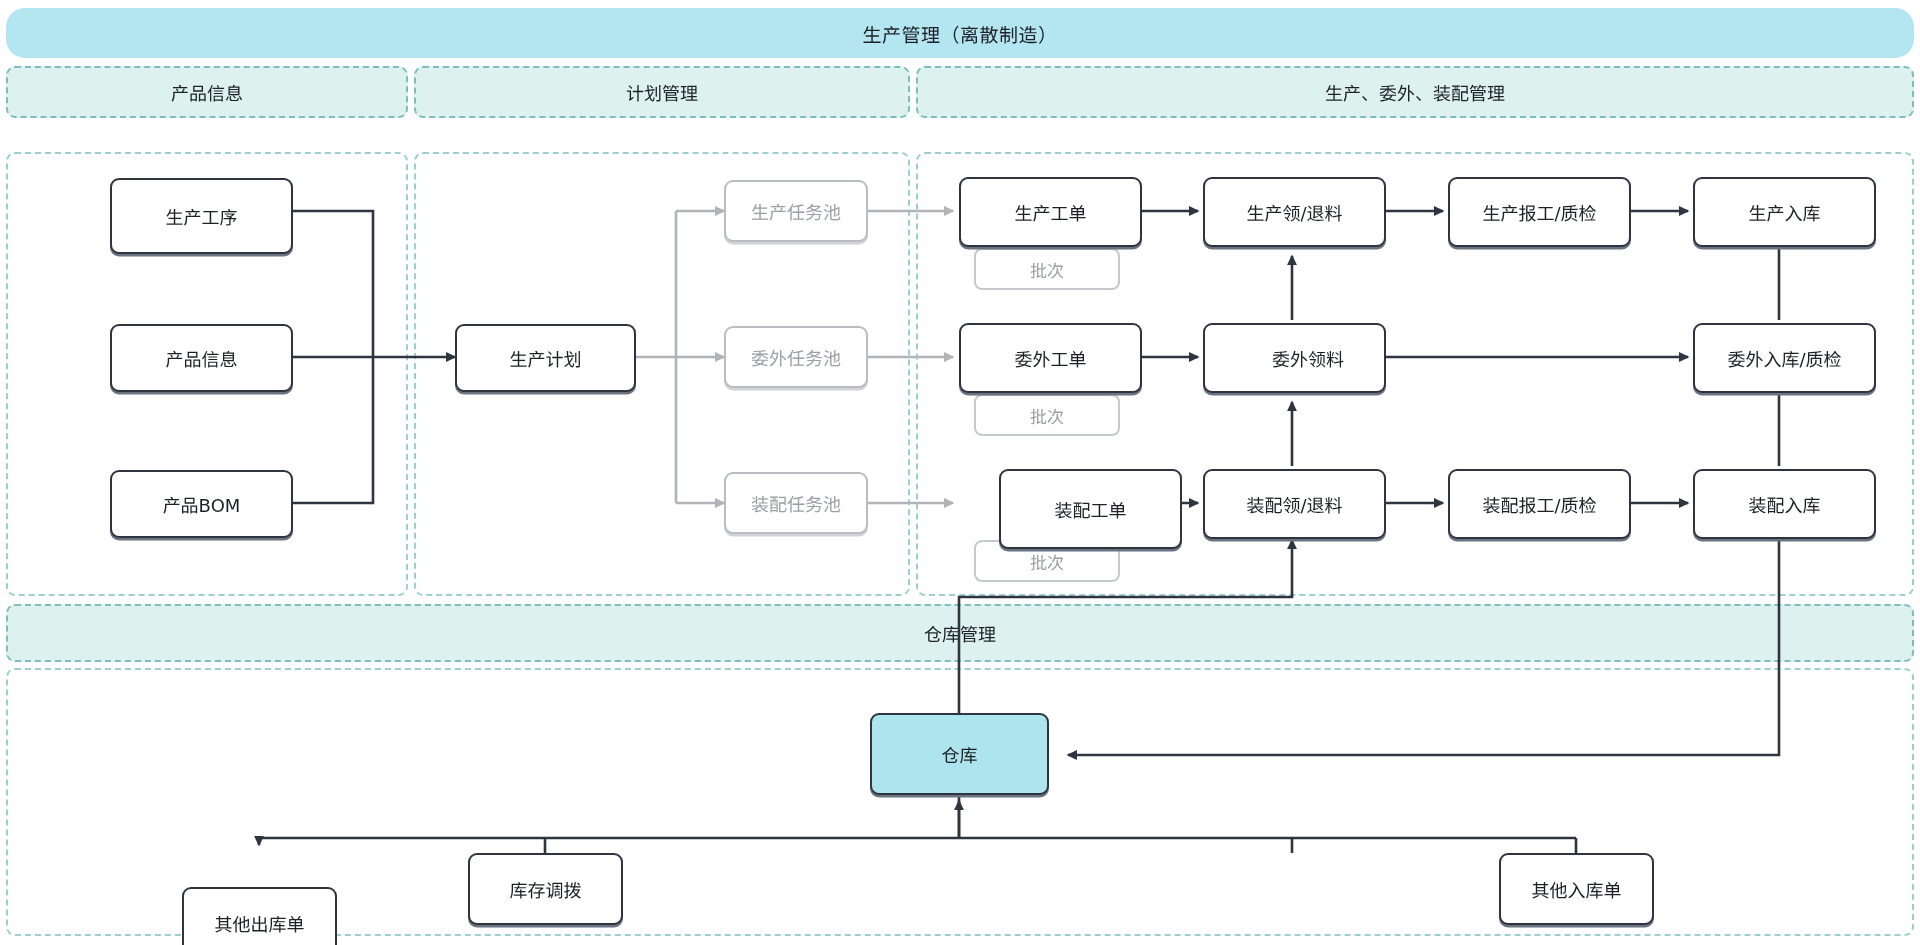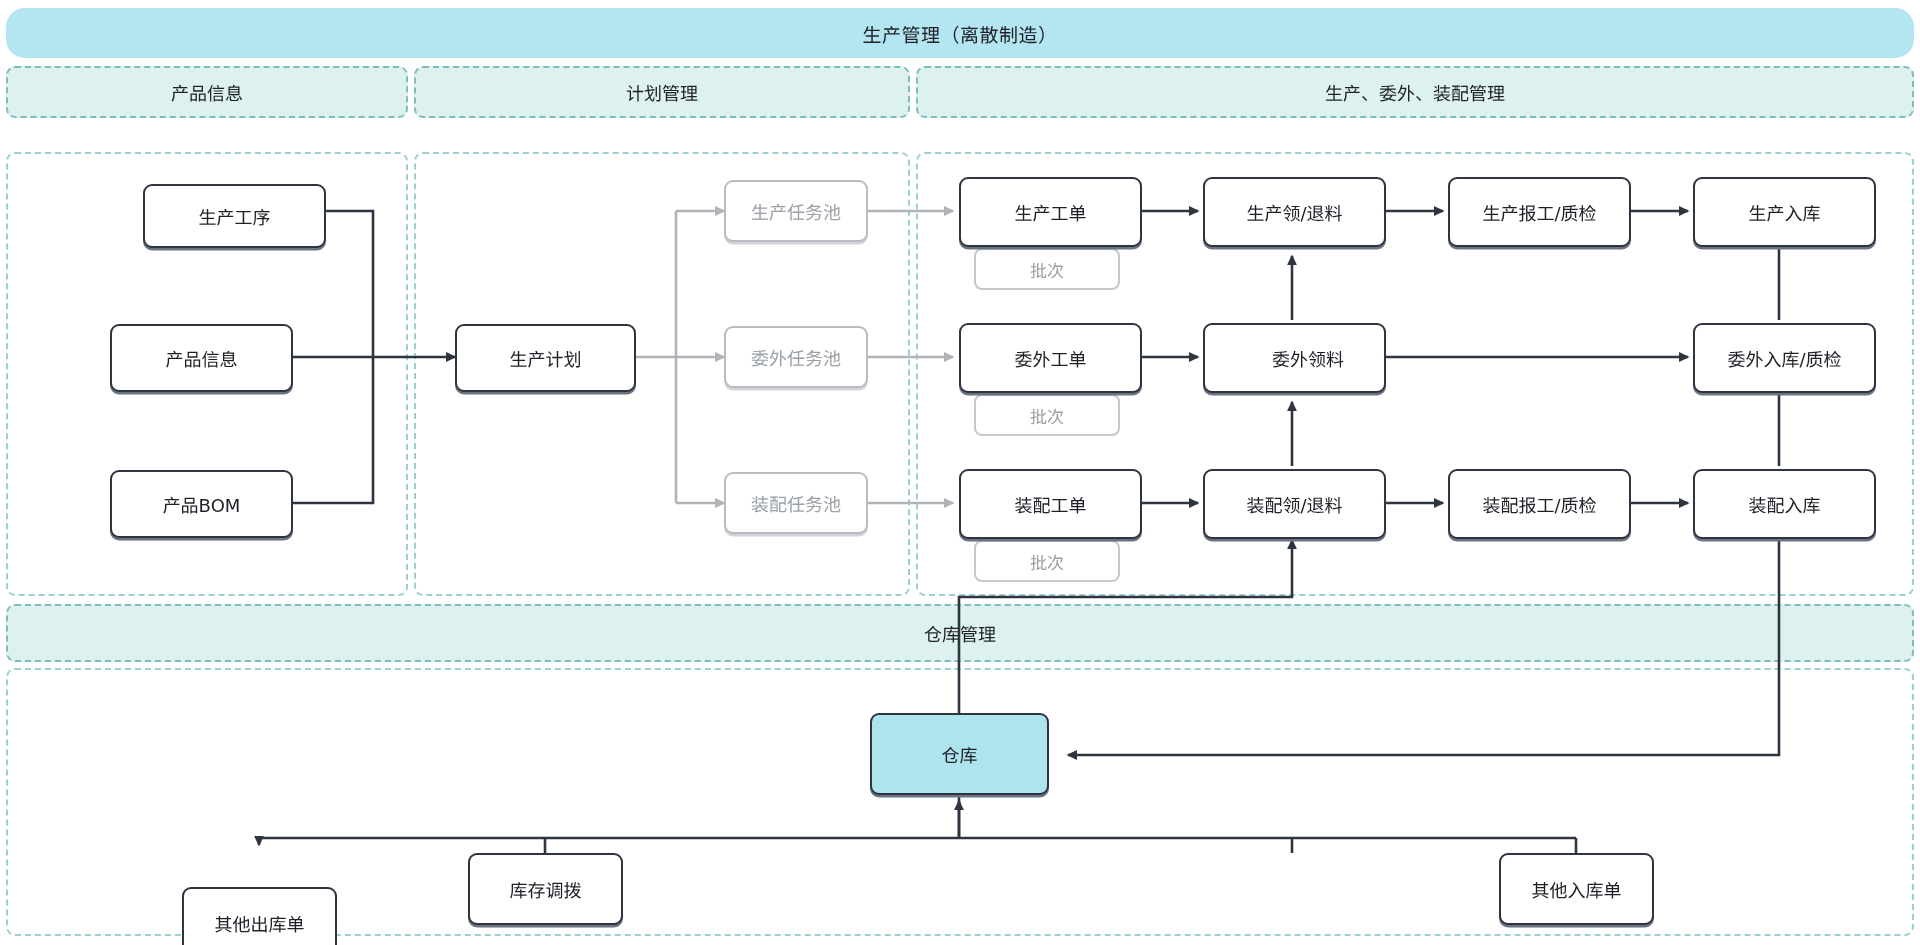--- a/index.html
+++ b/index.html
@@ -166,21 +166,21 @@
         <path d="M676,357 L724,357" marker-end="url(#ahG)"></path>
         <path d="M676,503 L724,503" marker-end="url(#ahG)"></path>
 
         <path d="M868,211 L953,211" marker-end="url(#ahG)"></path>
         <path d="M868,357 L953,357" marker-end="url(#ahG)"></path>
         <path d="M868,503 L953,503" marker-end="url(#ahG)"></path>
       </g>
     </svg>
   </div>
 
-  <div class="node" style="left:110px;top:184px;width:183px;height:64px;margin-left:33px;">
+  <div class="node" style="left:110px;top:178px;width:183px;height:76px;">
     <span>生产工序</span>
   </div>
   <div class="node" style="left:110px;top:324px;width:183px;height:68px;">
     <span>产品信息</span>
   </div>
   <div class="node" style="left:110px;top:470px;width:183px;height:68px;">
     <span>产品BOM</span>
   </div>
 
   <div class="node" style="left:455px;top:324px;width:181px;height:68px;">
@@ -205,21 +205,21 @@
   <div class="node batch" style="left:974px;top:540px;width:146px;height:42px;">
     <span>批次</span>
   </div>
 
   <div class="node" style="left:959px;top:177px;width:183px;height:70px;">
     <span>生产工单</span>
   </div>
   <div class="node" style="left:959px;top:323px;width:183px;height:70px;">
     <span>委外工单</span>
   </div>
-  <div class="node" style="left:959px;top:469px;width:183px;height:70px;">
+  <div class="node" style="left:999px;top:469px;width:183px;height:80px;">
     <span>装配工单</span>
   </div>
 
   <div class="node" style="left:1203px;top:177px;width:183px;height:70px;">
     <span>生产领/退料</span>
   </div>
   <div class="node" style="left:1203px;top:323px;width:183px;height:70px;padding-left:27px;">
     <span>委外领料</span>
   </div>
   <div class="node" style="left:1203px;top:469px;width:183px;height:70px;">

